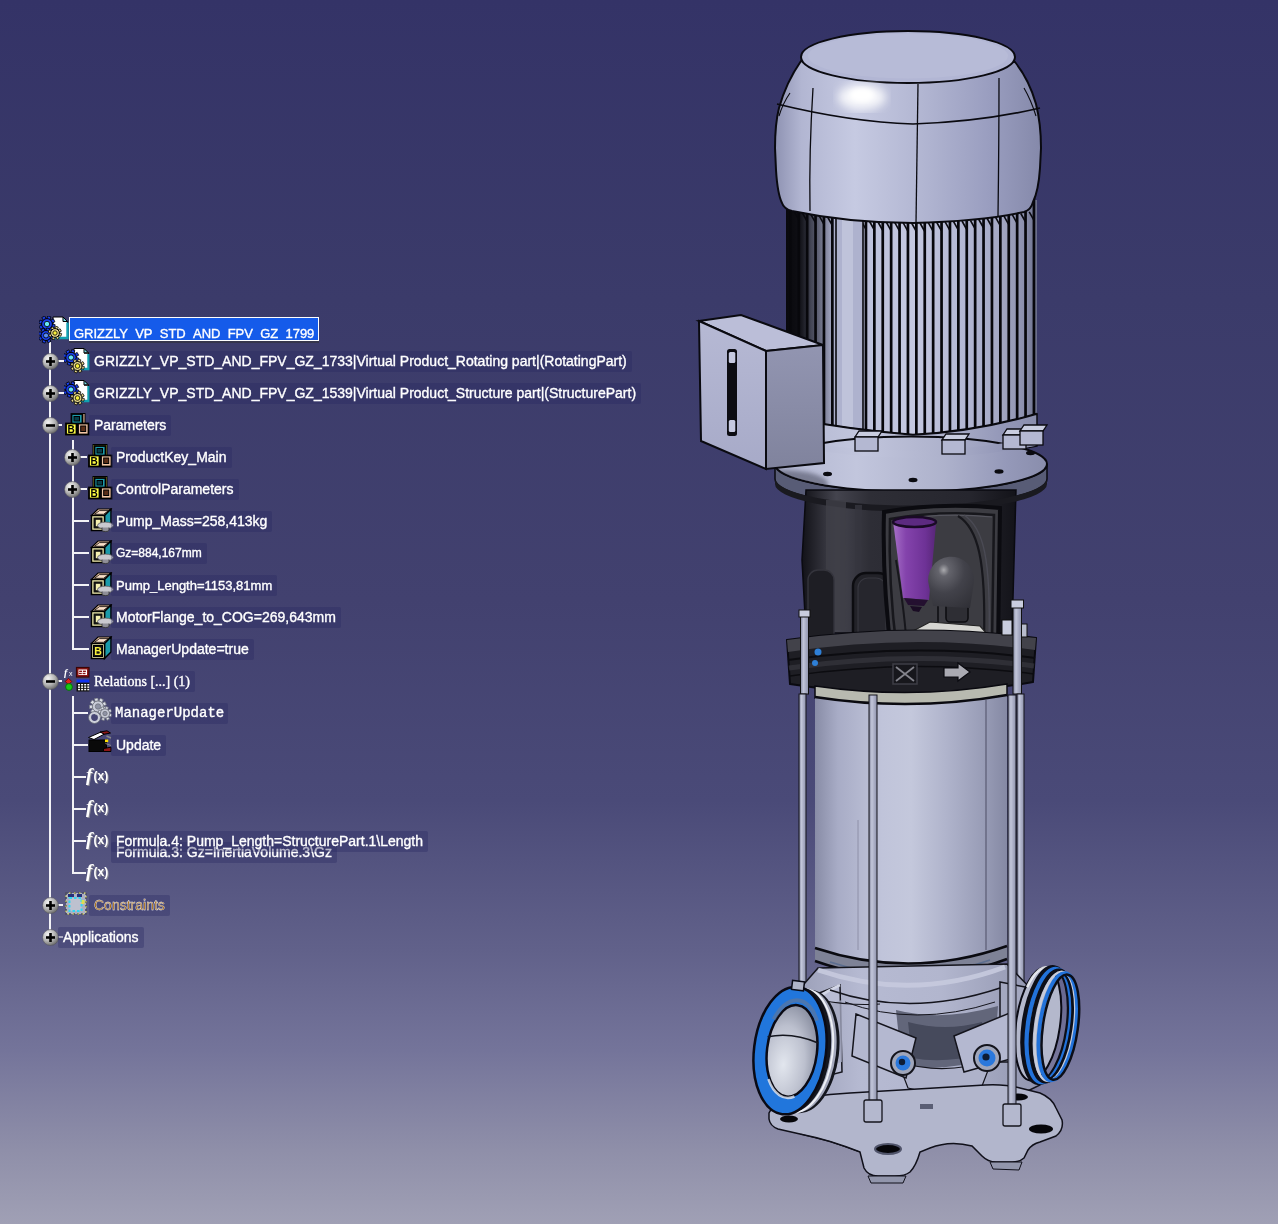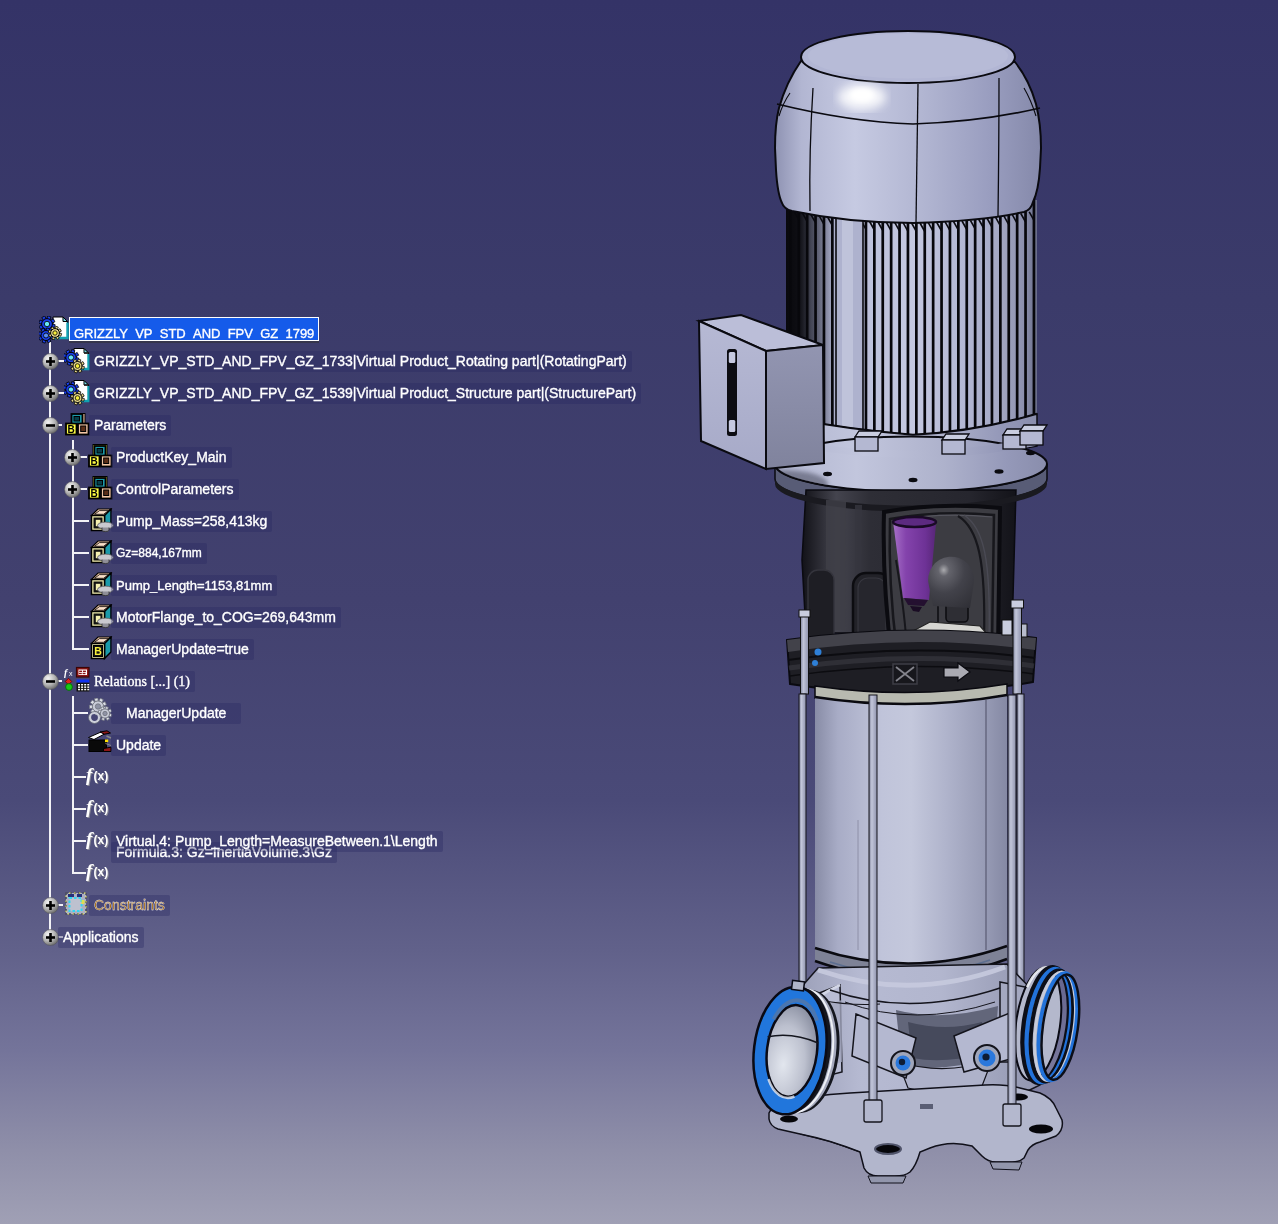--- a/index.html
+++ b/index.html
@@ -646,18 +646,18 @@
     <div style="position:absolute;left:89px;top:383px;height:21px;line-height:21px;padding:0 5px;background:rgba(40,40,96,0.35);border-radius:2px;color:#fff;font-size:14px;white-space:nowrap;-webkit-text-stroke:0.35px #fff;">GRIZZLY_VP_STD_AND_FPV_GZ_1539|Virtual Product_Structure part|(StructurePart)</div>
     <div style="position:absolute;left:89px;top:415px;height:21px;line-height:21px;padding:0 5px;background:rgba(40,40,96,0.35);border-radius:2px;color:#fff;font-size:14px;white-space:nowrap;-webkit-text-stroke:0.35px #fff;">Parameters</div>
     <div style="position:absolute;left:111px;top:447px;height:21px;line-height:21px;padding:0 5px;background:rgba(40,40,96,0.35);border-radius:2px;color:#fff;font-size:14px;white-space:nowrap;-webkit-text-stroke:0.35px #fff;">ProductKey_Main</div>
     <div style="position:absolute;left:111px;top:479px;height:21px;line-height:21px;padding:0 5px;background:rgba(40,40,96,0.35);border-radius:2px;color:#fff;font-size:14px;white-space:nowrap;-webkit-text-stroke:0.35px #fff;">ControlParameters</div>
     <div style="position:absolute;left:111px;top:511px;height:21px;line-height:21px;padding:0 5px;background:rgba(40,40,96,0.35);border-radius:2px;color:#fff;font-size:14px;white-space:nowrap;-webkit-text-stroke:0.35px #fff;">Pump_Mass=258,413kg</div>
     <div style="position:absolute;left:111px;top:543px;height:21px;line-height:21px;padding:0 5px;background:rgba(40,40,96,0.35);border-radius:2px;color:#fff;font-size:12px;white-space:nowrap;-webkit-text-stroke:0.35px #fff;">Gz=884,167mm</div>
     <div style="position:absolute;left:111px;top:575px;height:21px;line-height:21px;padding:0 5px;background:rgba(40,40,96,0.35);border-radius:2px;color:#fff;font-size:13px;white-space:nowrap;-webkit-text-stroke:0.35px #fff;">Pump_Length=1153,81mm</div>
     <div style="position:absolute;left:111px;top:607px;height:21px;line-height:21px;padding:0 5px;background:rgba(40,40,96,0.35);border-radius:2px;color:#fff;font-size:14px;white-space:nowrap;-webkit-text-stroke:0.35px #fff;">MotorFlange_to_COG=269,643mm</div>
     <div style="position:absolute;left:111px;top:639px;height:21px;line-height:21px;padding:0 5px;background:rgba(40,40,96,0.35);border-radius:2px;color:#fff;font-size:14px;white-space:nowrap;-webkit-text-stroke:0.35px #fff;">ManagerUpdate=true</div>
     <div style="position:absolute;left:89px;top:671px;height:21px;line-height:21px;padding:0 5px;background:rgba(40,40,96,0.35);border-radius:2px;color:#fff;font-size:14px;white-space:nowrap;font-family:Liberation Serif, serif;-webkit-text-stroke:0.35px #fff;">Relations [...] (1)</div>
-    <div style="position:absolute;left:111px;top:703px;height:21px;line-height:21px;padding:0 15px;background:rgba(40,40,96,0.35);border-radius:2px;color:#fff;font-size:14px;white-space:nowrap;-webkit-text-stroke:0.35px #fff;">ManagerUpdate</div>
+    <div style="position:absolute;left:111px;top:703px;height:21px;line-height:21px;padding:0 4px;background:rgba(40,40,96,0.35);border-radius:2px;color:#fff;font-size:14px;white-space:nowrap;font-family:Liberation Mono, monospace;-webkit-text-stroke:0.35px #fff;">ManagerUpdate</div>
     <div style="position:absolute;left:111px;top:735px;height:21px;line-height:21px;padding:0 5px;background:rgba(40,40,96,0.35);border-radius:2px;color:#fff;font-size:14px;white-space:nowrap;-webkit-text-stroke:0.35px #fff;">Update</div>
     <div style="position:absolute;left:111px;top:842px;height:21px;line-height:21px;padding:0 5px;background:rgba(40,40,96,0.35);border-radius:2px;color:#fff;font-size:14px;white-space:nowrap;-webkit-text-stroke:0.35px #fff;">Formula.3: Gz=InertiaVolume.3\Gz</div>
-    <div style="position:absolute;left:111px;top:831px;height:21px;line-height:21px;padding:0 5px;background:rgba(40,40,96,0.35);border-radius:2px;color:#fff;font-size:14px;white-space:nowrap;-webkit-text-stroke:0.35px #fff;">Virtual.4: Pump_Length=MeasureBetween.1\Length</div>
+    <div style="position:absolute;left:111px;top:831px;height:21px;line-height:21px;padding:0 5px;background:rgba(40,40,96,0.35);border-radius:2px;color:#fff;font-size:14px;white-space:nowrap;-webkit-text-stroke:0.35px #fff;">Formula.4: Pump_Length=StructurePart.1\Length</div>
     <div style="position:absolute;left:89px;top:895px;height:21px;line-height:21px;padding:0 5px;background:rgba(40,40,96,0.35);border-radius:2px;color:#a16207;font-size:14px;white-space:nowrap;-webkit-text-stroke:0.35px #fff;">Constraints</div>
     <div style="position:absolute;left:58px;top:927px;height:21px;line-height:21px;padding:0 5px;background:rgba(40,40,96,0.35);border-radius:2px;color:#fff;font-size:14px;white-space:nowrap;-webkit-text-stroke:0.35px #fff;">Applications</div>
 </div>
 </body></html>

